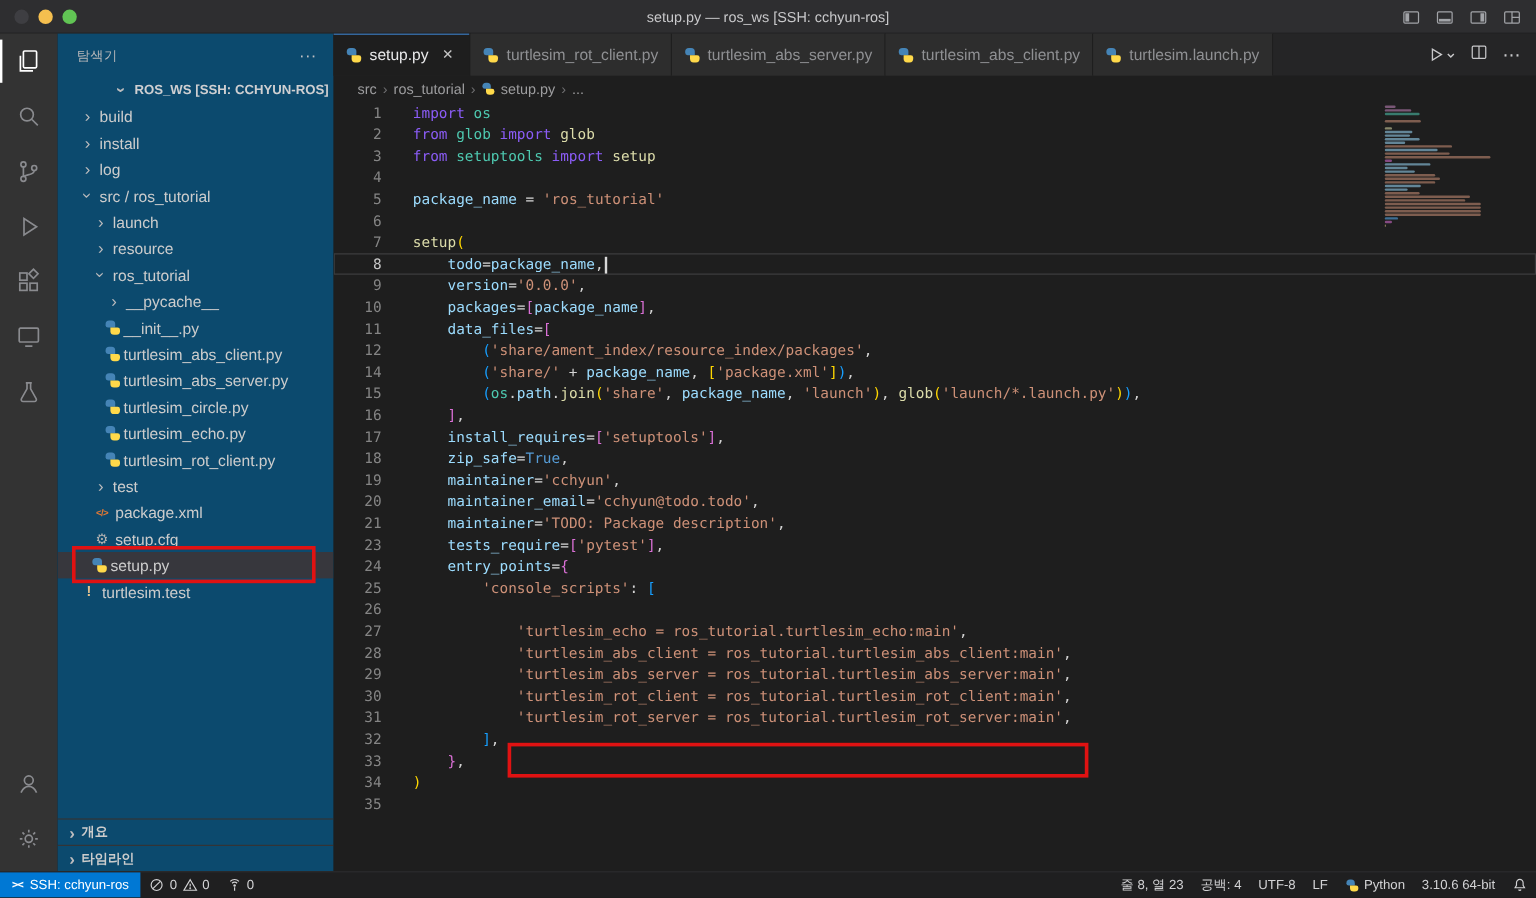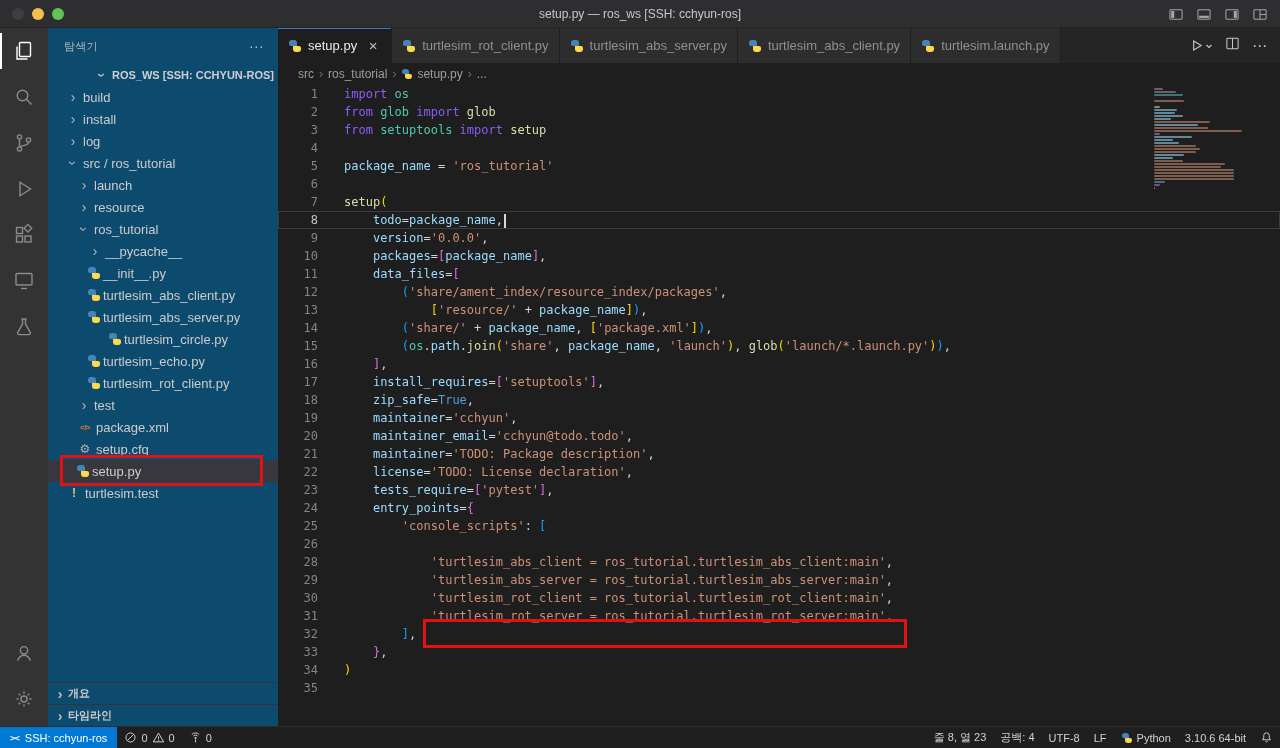--- a/index.html
+++ b/index.html
@@ -257,21 +257,21 @@
           <span class="tree-label">__init__.py</span>
         </div>
         <div class="tree-row" style="padding-left: 39px;">
           <span class="ficon python pyicon"></span>
           <span class="tree-label">turtlesim_abs_client.py</span>
         </div>
         <div class="tree-row" style="padding-left: 39px;">
           <span class="ficon python pyicon"></span>
           <span class="tree-label">turtlesim_abs_server.py</span>
         </div>
-        <div class="tree-row" style="padding-left: 60px;">
+        <div class="tree-row" style="padding-left: 39px;">
           <span class="ficon python pyicon"></span>
           <span class="tree-label">turtlesim_circle.py</span>
         </div>
         <div class="tree-row" style="padding-left: 39px;">
           <span class="ficon python pyicon"></span>
           <span class="tree-label">turtlesim_echo.py</span>
         </div>
         <div class="tree-row" style="padding-left: 39px;">
           <span class="ficon python pyicon"></span>
           <span class="tree-label">turtlesim_rot_client.py</span>
@@ -377,34 +377,33 @@
           <div class="code-line"><span class="ln">3</span><span class="lc"><span class="tk-k">from </span><span class="tk-m">setuptools</span><span class="tk-k"> import </span><span class="tk-f">setup</span></span></div>
           <div class="code-line"><span class="ln">4</span><span class="lc"></span></div>
           <div class="code-line"><span class="ln">5</span><span class="lc"><span class="tk-v">package_name</span><span class="tk-d"> = </span><span class="tk-s">'ros_tutorial'</span></span></div>
           <div class="code-line"><span class="ln">6</span><span class="lc"></span></div>
           <div class="code-line"><span class="ln">7</span><span class="lc"><span class="tk-f">setup</span><span class="tk-b1">(</span></span></div>
           <div class="code-line current"><span class="ln">8</span><span class="lc"><span class="tk-d">    </span><span class="tk-v">todo</span><span class="tk-d">=</span><span class="tk-v">package_name</span><span class="tk-d">,</span><span class="caret"></span></span></div>
           <div class="code-line"><span class="ln">9</span><span class="lc"><span class="tk-d">    </span><span class="tk-v">version</span><span class="tk-d">=</span><span class="tk-s">'0.0.0'</span><span class="tk-d">,</span></span></div>
           <div class="code-line"><span class="ln">10</span><span class="lc"><span class="tk-d">    </span><span class="tk-v">packages</span><span class="tk-d">=</span><span class="tk-b2">[</span><span class="tk-v">package_name</span><span class="tk-b2">]</span><span class="tk-d">,</span></span></div>
           <div class="code-line"><span class="ln">11</span><span class="lc"><span class="tk-d">    </span><span class="tk-v">data_files</span><span class="tk-d">=</span><span class="tk-b2">[</span></span></div>
           <div class="code-line"><span class="ln">12</span><span class="lc"><span class="tk-d">        </span><span class="tk-b3">(</span><span class="tk-s">'share/ament_index/resource_index/packages'</span><span class="tk-d">,</span></span></div>
-          <div class="code-line"><span class="ln">13</span><span class="lc"><span class="tk-d">            </span><span class="tk-b1">[</span><span class="tk-s">'resource/'</span><span class="tk-d"> + </span><span class="tk-v">package_name</span><span class="tk-b1">]</span><span class="tk-b3">)</span><span class="tk-d">,</span></span></div>
           <div class="code-line"><span class="ln">14</span><span class="lc"><span class="tk-d">        </span><span class="tk-b3">(</span><span class="tk-s">'share/'</span><span class="tk-d"> + </span><span class="tk-v">package_name</span><span class="tk-d">, </span><span class="tk-b1">[</span><span class="tk-s">'package.xml'</span><span class="tk-b1">]</span><span class="tk-b3">)</span><span class="tk-d">,</span></span></div>
           <div class="code-line"><span class="ln">15</span><span class="lc"><span class="tk-d">        </span><span class="tk-b3">(</span><span class="tk-m">os</span><span class="tk-d">.</span><span class="tk-v">path</span><span class="tk-d">.</span><span class="tk-f">join</span><span class="tk-b1">(</span><span class="tk-s">'share'</span><span class="tk-d">, </span><span class="tk-v">package_name</span><span class="tk-d">, </span><span class="tk-s">'launch'</span><span class="tk-b1">)</span><span class="tk-d">, </span><span class="tk-f">glob</span><span class="tk-b1">(</span><span class="tk-s">'launch/*.launch.py'</span><span class="tk-b1">)</span><span class="tk-b3">)</span><span class="tk-d">,</span></span></div>
           <div class="code-line"><span class="ln">16</span><span class="lc"><span class="tk-d">    </span><span class="tk-b2">]</span><span class="tk-d">,</span></span></div>
           <div class="code-line"><span class="ln">17</span><span class="lc"><span class="tk-d">    </span><span class="tk-v">install_requires</span><span class="tk-d">=</span><span class="tk-b2">[</span><span class="tk-s">'setuptools'</span><span class="tk-b2">]</span><span class="tk-d">,</span></span></div>
           <div class="code-line"><span class="ln">18</span><span class="lc"><span class="tk-d">    </span><span class="tk-v">zip_safe</span><span class="tk-d">=</span><span class="tk-c">True</span><span class="tk-d">,</span></span></div>
           <div class="code-line"><span class="ln">19</span><span class="lc"><span class="tk-d">    </span><span class="tk-v">maintainer</span><span class="tk-d">=</span><span class="tk-s">'cchyun'</span><span class="tk-d">,</span></span></div>
           <div class="code-line"><span class="ln">20</span><span class="lc"><span class="tk-d">    </span><span class="tk-v">maintainer_email</span><span class="tk-d">=</span><span class="tk-s">'cchyun@todo.todo'</span><span class="tk-d">,</span></span></div>
           <div class="code-line"><span class="ln">21</span><span class="lc"><span class="tk-d">    </span><span class="tk-v">maintainer</span><span class="tk-d">=</span><span class="tk-s">'TODO: Package description'</span><span class="tk-d">,</span></span></div>
-          <div class="code-line"><span class="ln">22</span><span class="lc"><span class="tk-d">    </span><span class="tk-v">license</span><span class="tk-d">=</span><span class="tk-s">'TODO: License declaration'</span><span class="tk-d">,</span></span></div>
           <div class="code-line"><span class="ln">23</span><span class="lc"><span class="tk-d">    </span><span class="tk-v">tests_require</span><span class="tk-d">=</span><span class="tk-b2">[</span><span class="tk-s">'pytest'</span><span class="tk-b2">]</span><span class="tk-d">,</span></span></div>
           <div class="code-line"><span class="ln">24</span><span class="lc"><span class="tk-d">    </span><span class="tk-v">entry_points</span><span class="tk-d">=</span><span class="tk-b2">{</span></span></div>
           <div class="code-line"><span class="ln">25</span><span class="lc"><span class="tk-d">        </span><span class="tk-s">'console_scripts'</span><span class="tk-d">: </span><span class="tk-b3">[</span></span></div>
           <div class="code-line"><span class="ln">26</span></div>
+          <div class="code-line"><span class="ln">27</span><span class="lc"><span class="tk-d">            </span><span class="tk-s">'turtlesim_echo = ros_tutorial.turtlesim_echo:main'</span><span class="tk-d">,</span></span></div>
           <div class="code-line"><span class="ln">28</span><span class="lc"><span class="tk-d">            </span><span class="tk-s">'turtlesim_abs_client = ros_tutorial.turtlesim_abs_client:main'</span><span class="tk-d">,</span></span></div>
           <div class="code-line"><span class="ln">29</span><span class="lc"><span class="tk-d">            </span><span class="tk-s">'turtlesim_abs_server = ros_tutorial.turtlesim_abs_server:main'</span><span class="tk-d">,</span></span></div>
           <div class="code-line"><span class="ln">30</span><span class="lc"><span class="tk-d">            </span><span class="tk-s">'turtlesim_rot_client = ros_tutorial.turtlesim_rot_client:main'</span><span class="tk-d">,</span></span></div>
           <div class="code-line"><span class="ln">31</span><span class="lc"><span class="tk-d">            </span><span class="tk-s">'turtlesim_rot_server = ros_tutorial.turtlesim_rot_server:main'</span><span class="tk-d">,</span></span></div>
           <div class="code-line"><span class="ln">32</span><span class="lc"><span class="tk-d">        </span><span class="tk-b3">]</span><span class="tk-d">,</span></span></div>
           <div class="code-line"><span class="ln">33</span><span class="lc"><span class="tk-d">    </span><span class="tk-b2">}</span><span class="tk-d">,</span></span></div>
           <div class="code-line"><span class="ln">34</span><span class="lc"><span class="tk-b1">)</span></span></div>
           <div class="code-line"><span class="ln">35</span><span class="lc"></span></div>
         </div>
       <div class="minimap" id="minimap">

